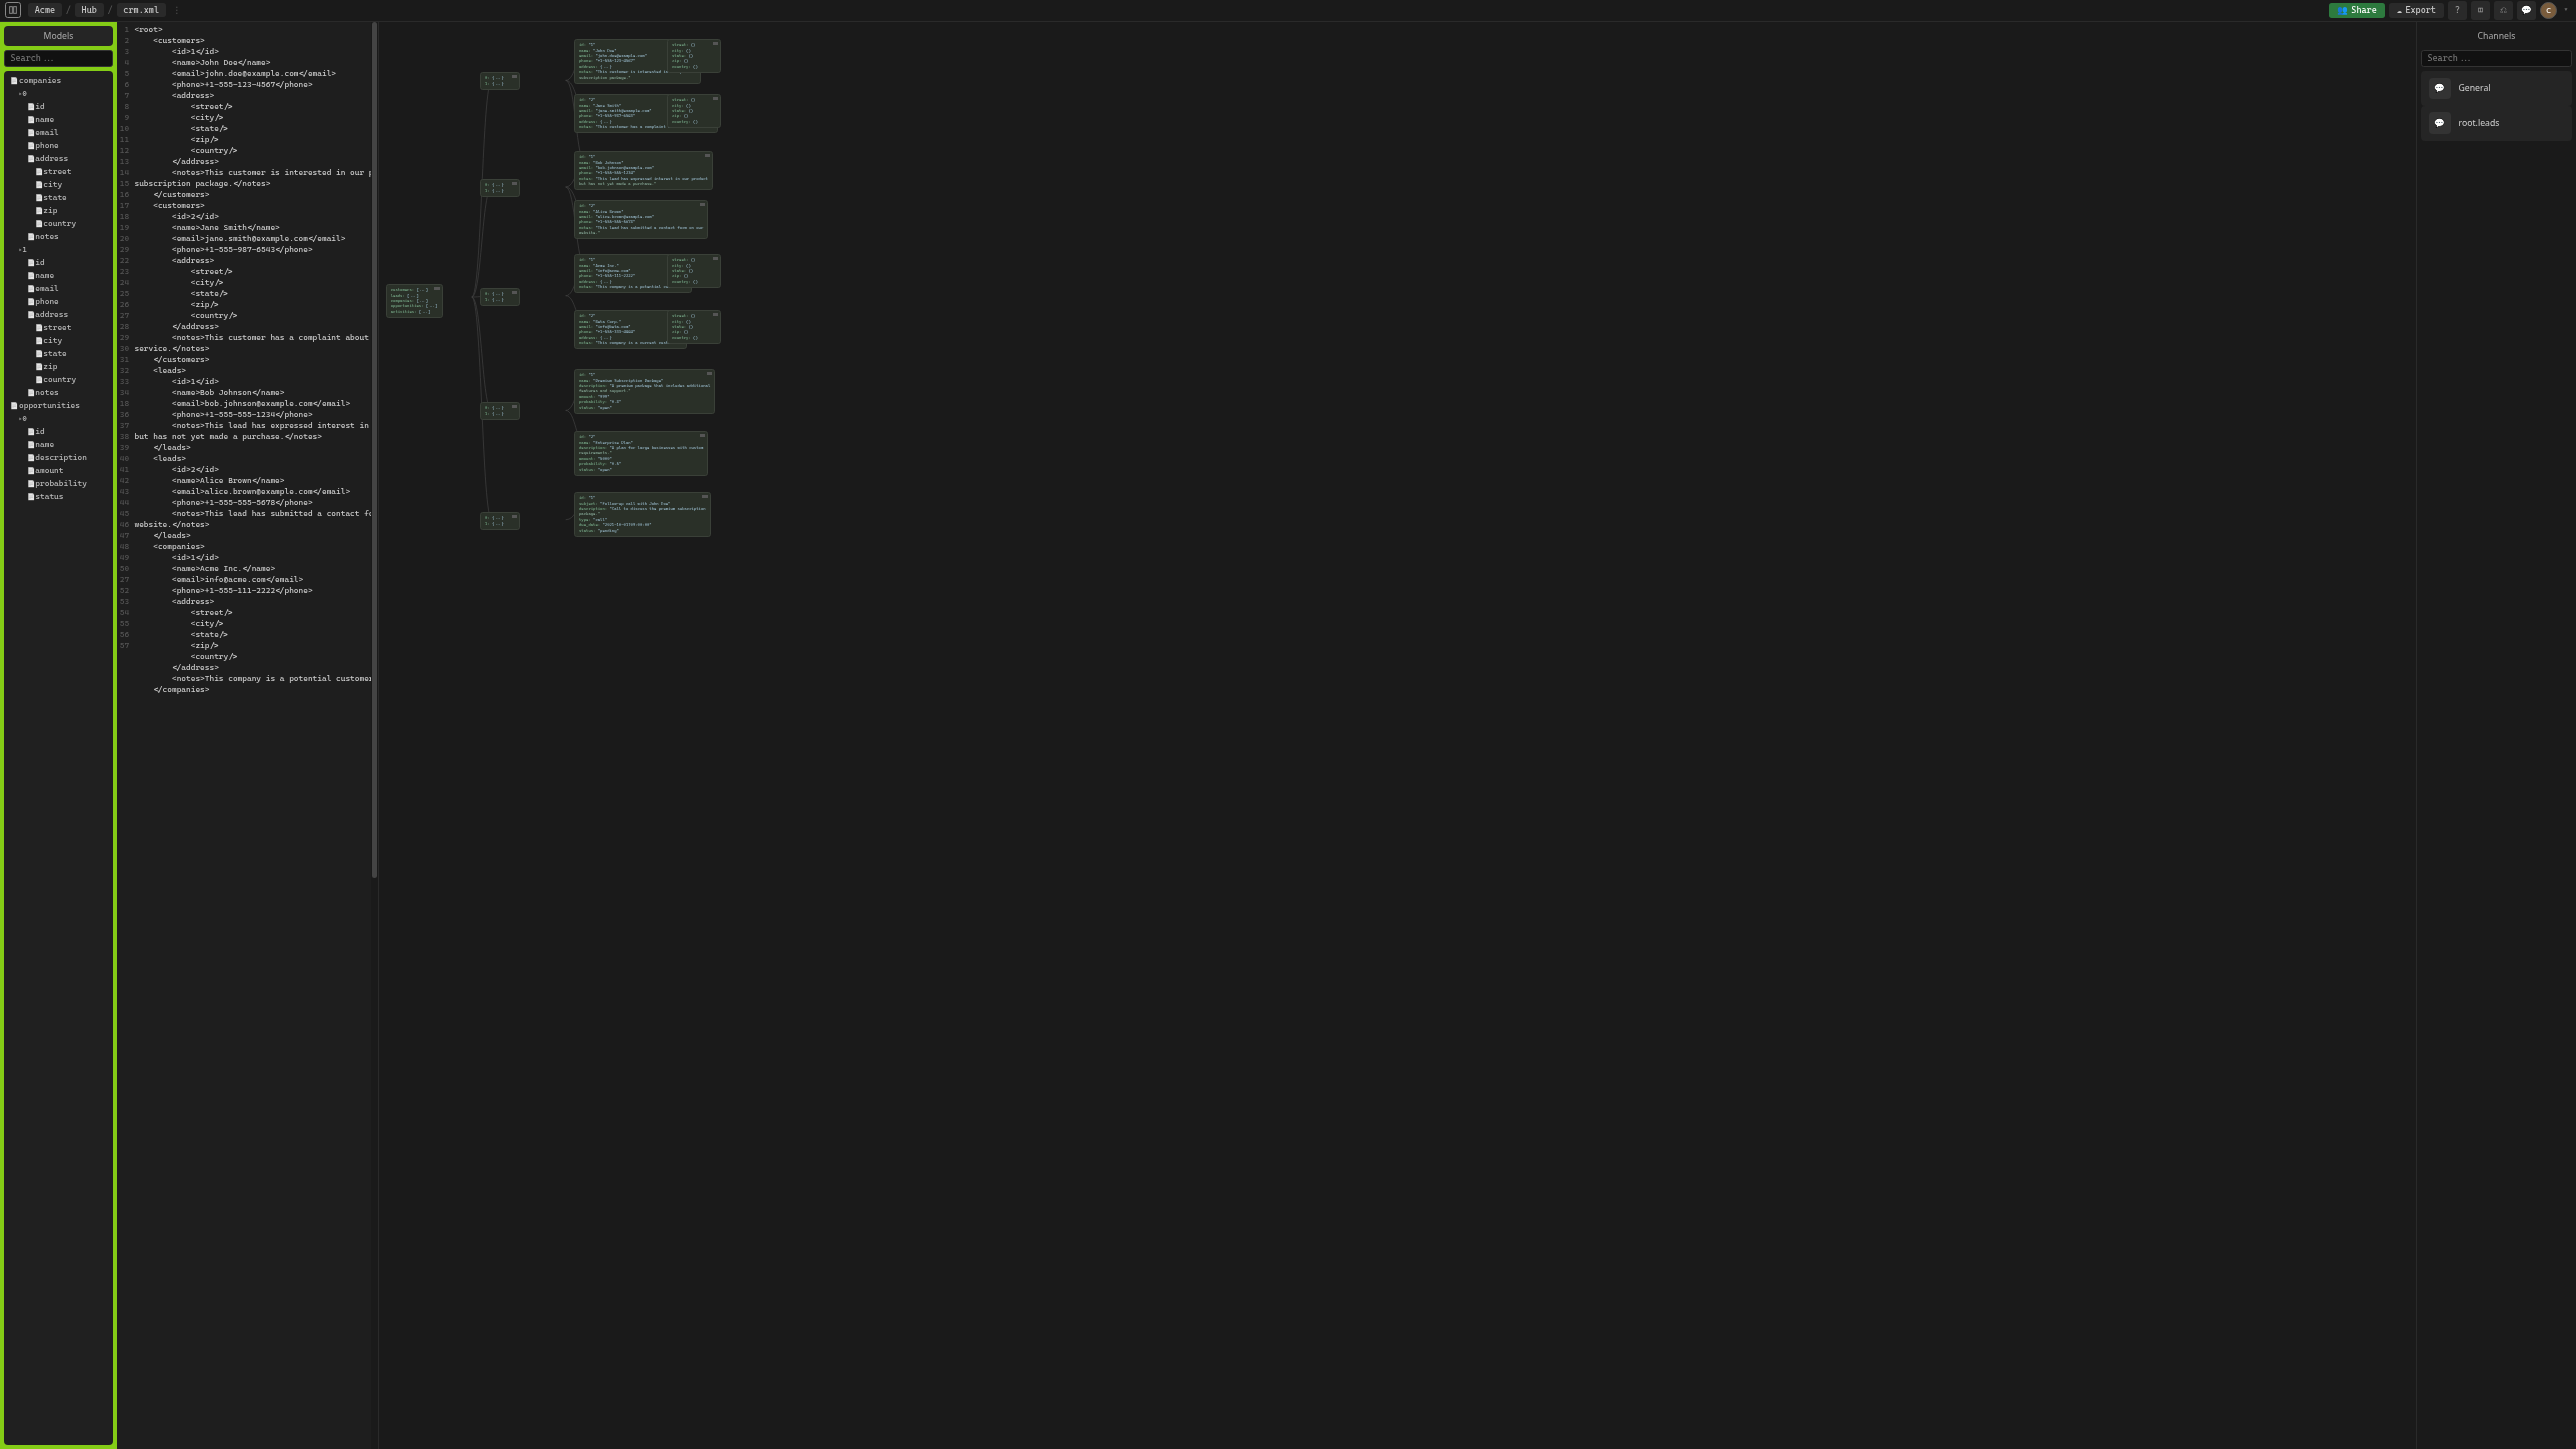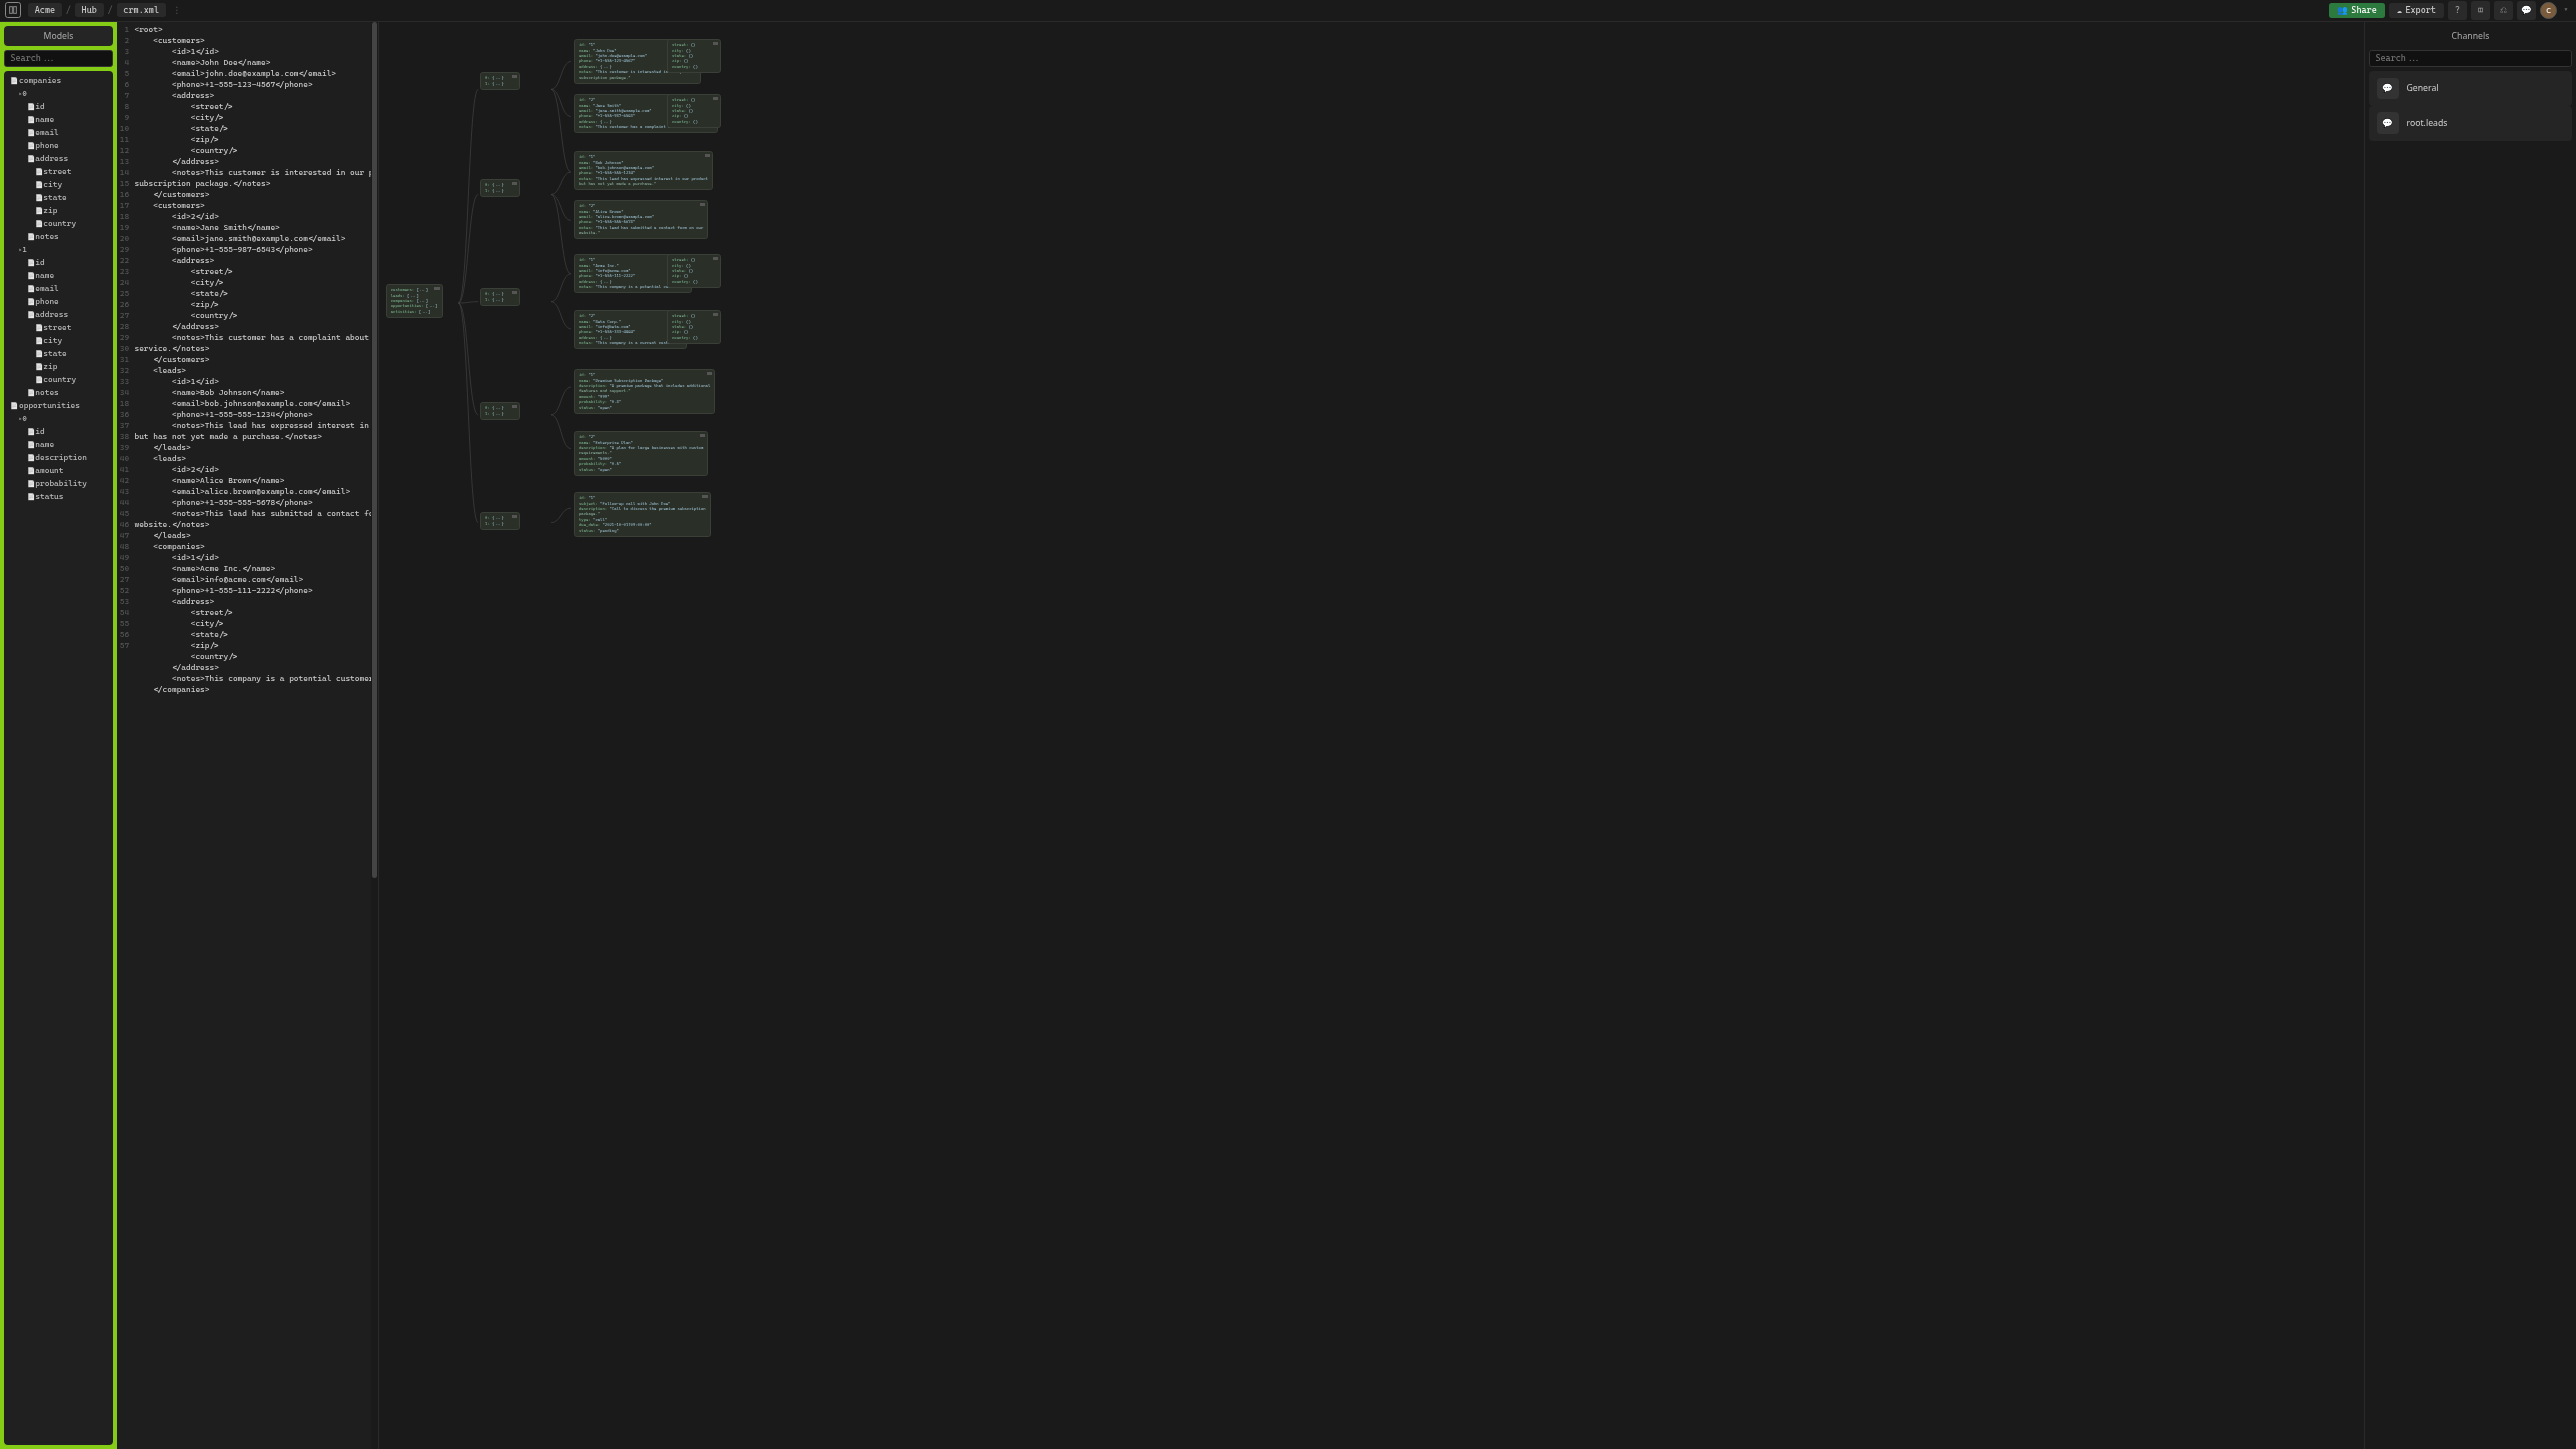--- a/index.html
+++ b/index.html
@@ -158,21 +158,21 @@
 .node-small { min-width: 40px; font-size: 4px; }
 .node-handle { position: absolute; right: 2px; top: 2px; display: flex; flex-direction: column; gap: 0.7px; }
 .node-handle span { width: 5.4px; height: 0.7px; background: #555; display: block; }
 .node .k { color: #7a8; }
 .node .v { color: #9bc; }
 svg.wires { position: absolute; inset: 0; width: 100%; height: 100%; pointer-events: none; }
 svg.wires path { stroke: #444; stroke-width: 1; fill: none; }
 
 
 .sidebar-right {
-  width: 212px;
+  width: 160px;
   background: #1a1a1a;
   border-left: 0.7px solid #2a2a2a;
   display: flex; flex-direction: column;
   padding: 4px; gap: 4px;
 }
 .channels-header {
   text-align: center;
   color: #aaa;
   padding: 4px;
   font-family: system-ui, sans-serif;

